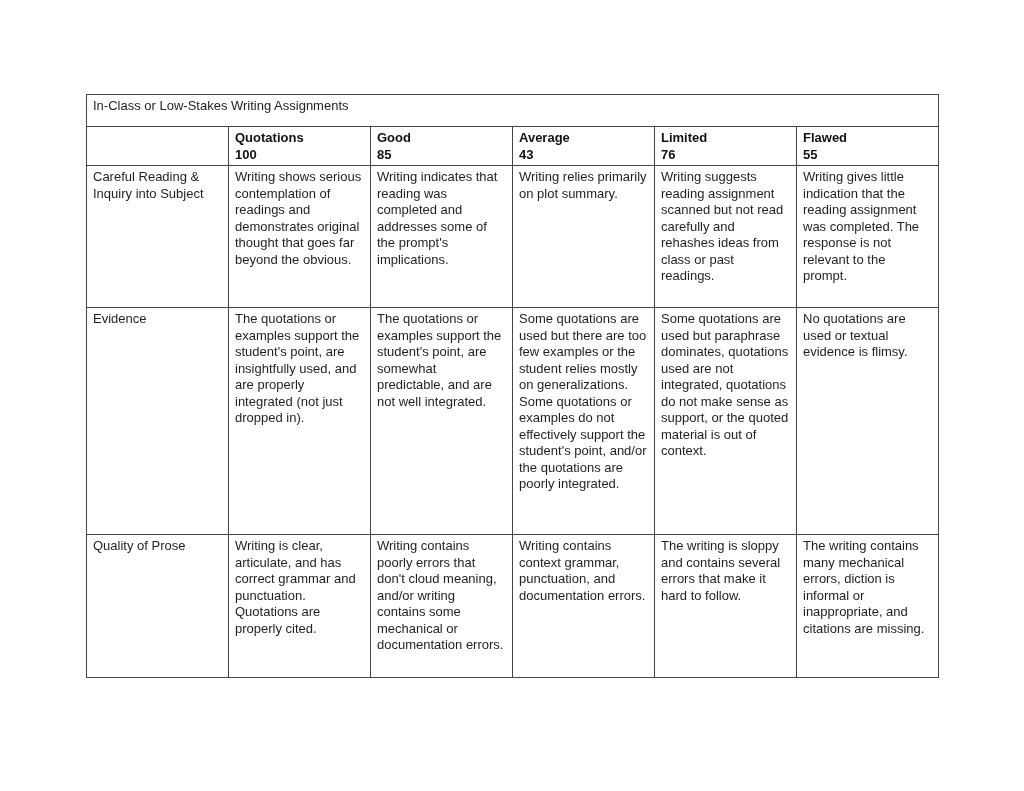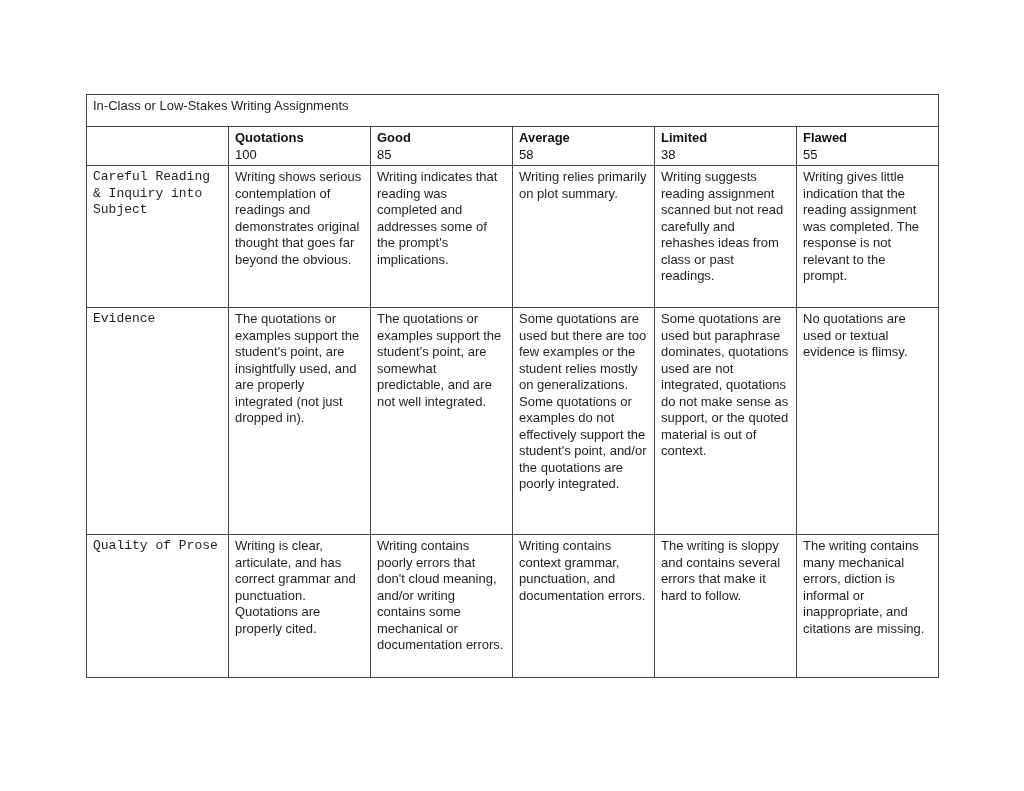--- a/index.html
+++ b/index.html
@@ -45,25 +45,24 @@
     color: #111111;
     border-bottom: 2px solid #222222;
     height: 26px;
     vertical-align: middle;
   }
   tr.header-row td {
     font-weight: bold;
     height: 30px;
     color: #111111;
   }
-  tr.header-row td .score { font-weight: normal; }
+  tr.header-row td .score { font-weight: bold; }
   td.criterion {
     font-weight: bold;
     color: #111111;
-    font-family: Liberation Mono, monospace;
   }
   tr.body-row-1 td { height: 136px; }
   tr.body-row-2 td { height: 221px; }
   tr.body-row-3 td { height: 137px; margin-left: 48px; }
 </style>
 </head>
 <body>
 
 <div class="page">
   <table class="rubric">
@@ -84,25 +83,25 @@
         <td>
           <div class="label">Quotations</div>
           <div class="score">100</div>
         </td>
         <td>
           <div class="label">Good</div>
           <div class="score">85</div>
         </td>
         <td>
           <div class="label">Average</div>
-          <div class="score">58</div>
+          <div class="score">43</div>
         </td>
         <td>
           <div class="label">Limited</div>
-          <div class="score">38</div>
+          <div class="score">76</div>
         </td>
         <td>
           <div class="label">Flawed</div>
           <div class="score">55</div>
         </td>
       </tr>
       <tr class="body-row-1">
         <td class="criterion">Careful Reading &amp; Inquiry into Subject</td>
         <td>Writing shows serious contemplation of readings and demonstrates original thought that goes far beyond the obvious.</td>
         <td>Writing indicates that reading was completed and addresses some of the prompt's implications.</td>

